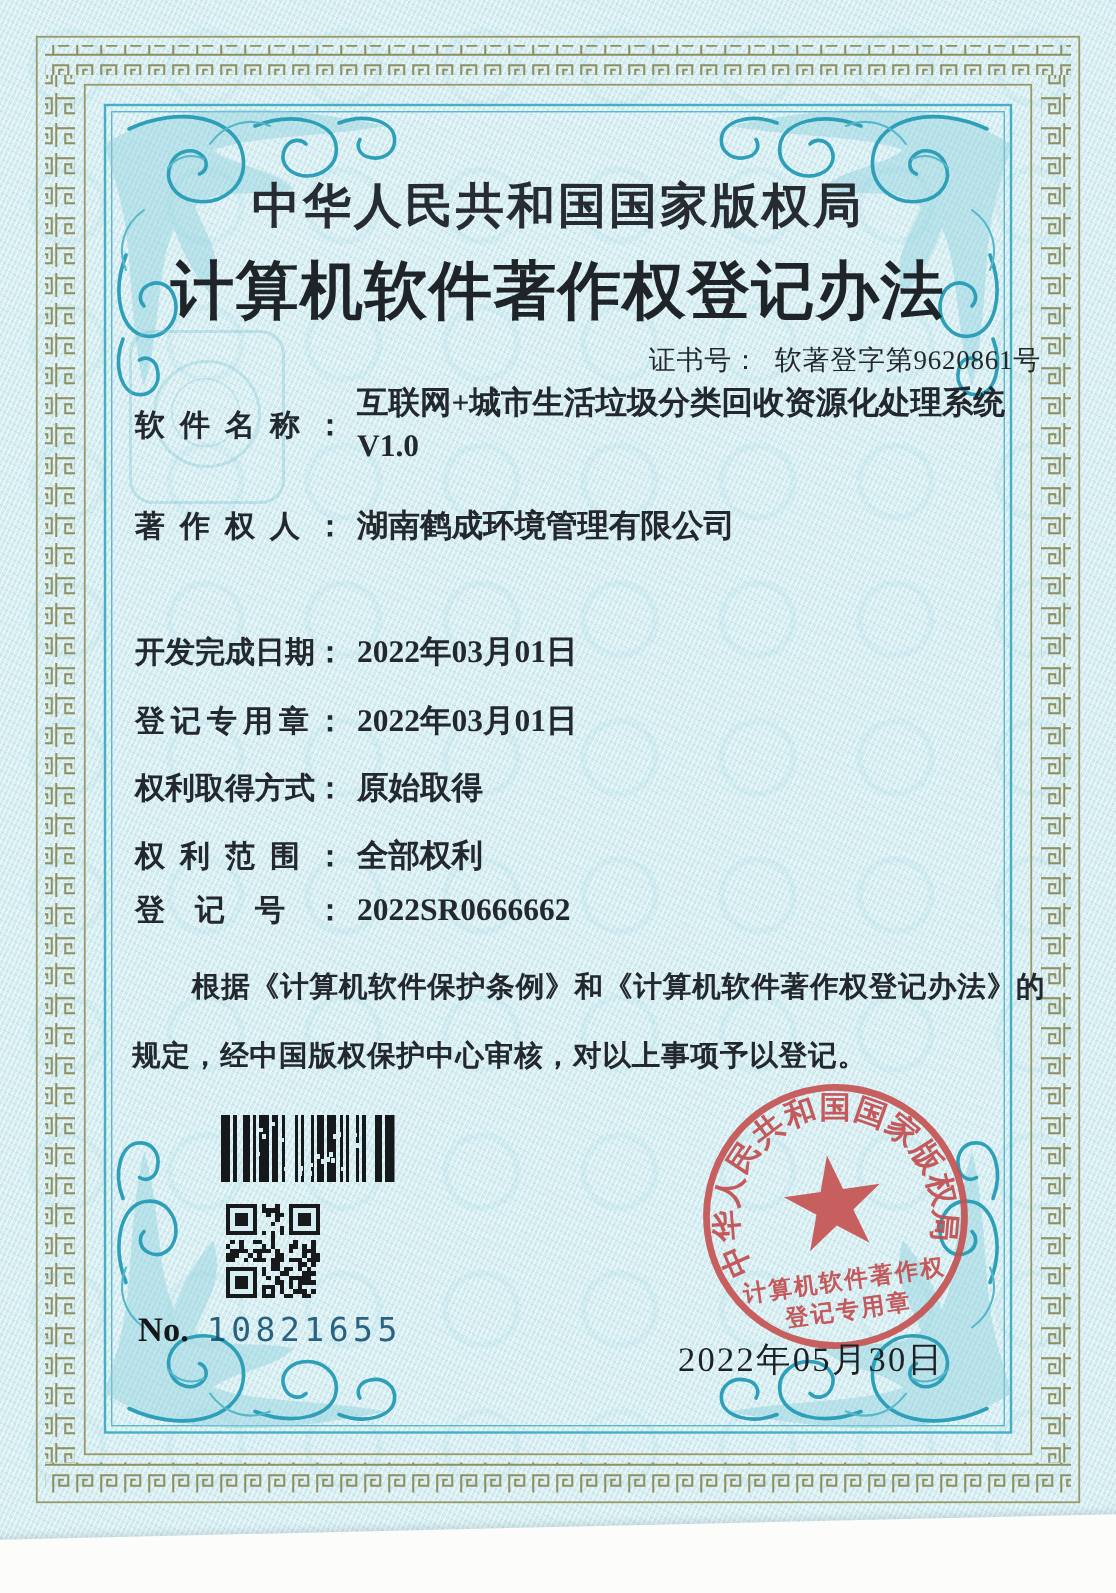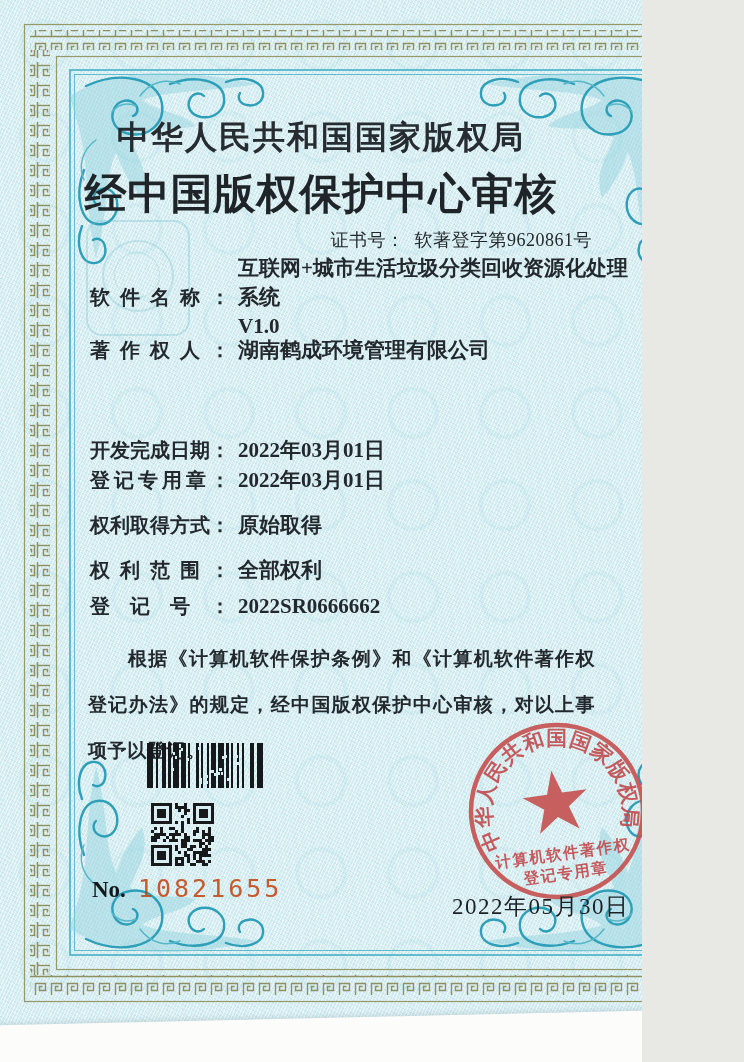--- a/index.html
+++ b/index.html
@@ -1,17 +1,17 @@
 <!DOCTYPE html>
 <html><head>
 <meta charset="utf-8">
 <style>
   html,body{margin:0;padding:0;background:#e8e8e4;}
-  .stage{position:relative;width:628px;height:1062px;overflow:hidden;
-         font-family:"Liberation Serif","DejaVu Serif",serif;color:#22282d;padding-left:14px;}
+  .stage{position:relative;width:744px;height:1062px;overflow:hidden;
+         font-family:"Liberation Serif","DejaVu Serif",serif;color:#22282d;}
   .paper{position:absolute;inset:0;background:#d6edf1;}
   .paper::before{content:"";position:absolute;inset:0;
     background-image:
       repeating-linear-gradient(115deg, rgba(255,255,255,.55) 0 1px, rgba(255,255,255,0) 1px 3px),
       repeating-linear-gradient(28deg, rgba(140,205,218,.22) 0 1px, rgba(255,255,255,0) 1px 4px);
   }
   .paper::after{content:"";position:absolute;inset:0;opacity:.5;
     background-image:radial-gradient(circle 26px at 45px 45px, rgba(255,255,255,0) 21px, rgba(150,212,224,.30) 23px, rgba(150,212,224,.30) 25px, rgba(255,255,255,0) 27px);
     background-size:92px 92px;}
   svg.frame{position:absolute;inset:0;z-index:1;}
@@ -42,21 +42,21 @@
   .statement{position:absolute;left:88px;right:47px;top:636px;margin:0;
     font-size:19px;font-weight:700;line-height:46px;letter-spacing:.6px;
     text-indent:2.1em;text-align:justify;}
 
   svg.barcode{position:absolute;left:147px;top:743px;z-index:2;}
   svg.qr{position:absolute;left:149px;top:801px;z-index:2;}
 
   .serial{position:absolute;left:92px;top:874px;display:flex;align-items:baseline;gap:12px;}
   .serial .no{font-size:23px;font-weight:700;color:#15181b;}
   .serial .num{font-family:"DejaVu Sans Mono","Liberation Mono",monospace;
-    font-size:25px;color:#c2410c;letter-spacing:3px;opacity:.85;}
+    font-size:22px;color:#0c4a6e;letter-spacing:3px;opacity:.85;}
 
   svg.seal{position:absolute;left:462px;top:716px;z-index:3;opacity:.9;transform:rotate(-8deg);}
   .seal-ring{fill:none;stroke:#c5504f;stroke-width:4.5;}
   .seal-arc{font-size:20.5px;font-weight:700;fill:#c24a4c;letter-spacing:1px;}
   .seal-t{font-size:15.5px;font-weight:700;fill:#c24a4c;text-anchor:middle;letter-spacing:1.5px;}
   .seal-star{fill:#c5504f;}
 
   .issue-date{position:absolute;left:452px;top:891px;font-size:23px;font-weight:400;
     letter-spacing:1.5px;color:#1c2125;z-index:4;}
 
@@ -103,35 +103,35 @@
     <use href="#cornerTL"></use>
     <use href="#cornerTL" transform="matrix(-1 0 0 1 744 0)"></use>
     <use href="#cornerTL" transform="matrix(1 0 0 -1 0 1025)"></use>
     <use href="#cornerTL" transform="matrix(-1 0 0 -1 744 1025)"></use>
   </svg>
 
   <div class="content">
     <div class="watermark"></div>
 
     <h1 class="authority">中华人民共和国国家版权局</h1>
-    <h2 class="cert-title">经中国版权保护中心审核</h2>
+    <h2 class="cert-title">计算机软件著作权登记办法</h2>
 
     <div class="certno">
       <span class="lab">证书号：</span><span>软著登字第9620861号</span>
     </div>
 
     <div class="row" style="top:254px">
       <span class="lbl">软件名称：</span>
       <span class="val"><span>互联网+城市生活垃圾分类回收资源化处理系统</span><span class="l2">V1.0</span></span>
     </div>
     <div class="row" style="top:336px">
       <span class="lbl">著作权人：</span>
       <span class="val">湖南鹤成环境管理有限公司</span>
     </div>
-    <div class="row" style="top:436px">
+    <div class="row" style="top:420px">
       <span class="lbl">开发完成日期：</span>
       <span class="val">2022年03月01日</span>
     </div>
     <div class="row" style="top:466px">
       <span class="lbl">登记专用章：</span>
       <span class="val">2022年03月01日</span>
     </div>
     <div class="row" style="top:511px">
       <span class="lbl">权利取得方式：</span>
       <span class="val">原始取得</span>

